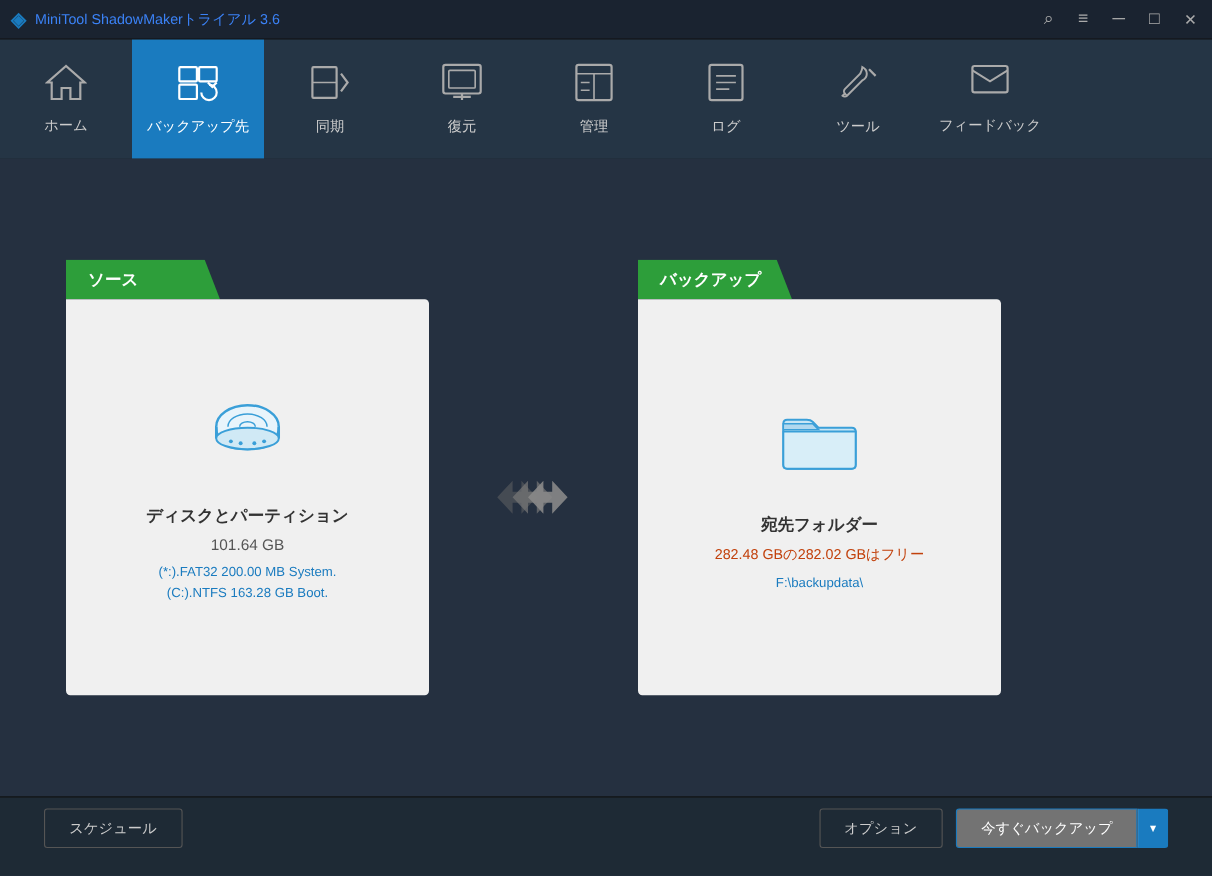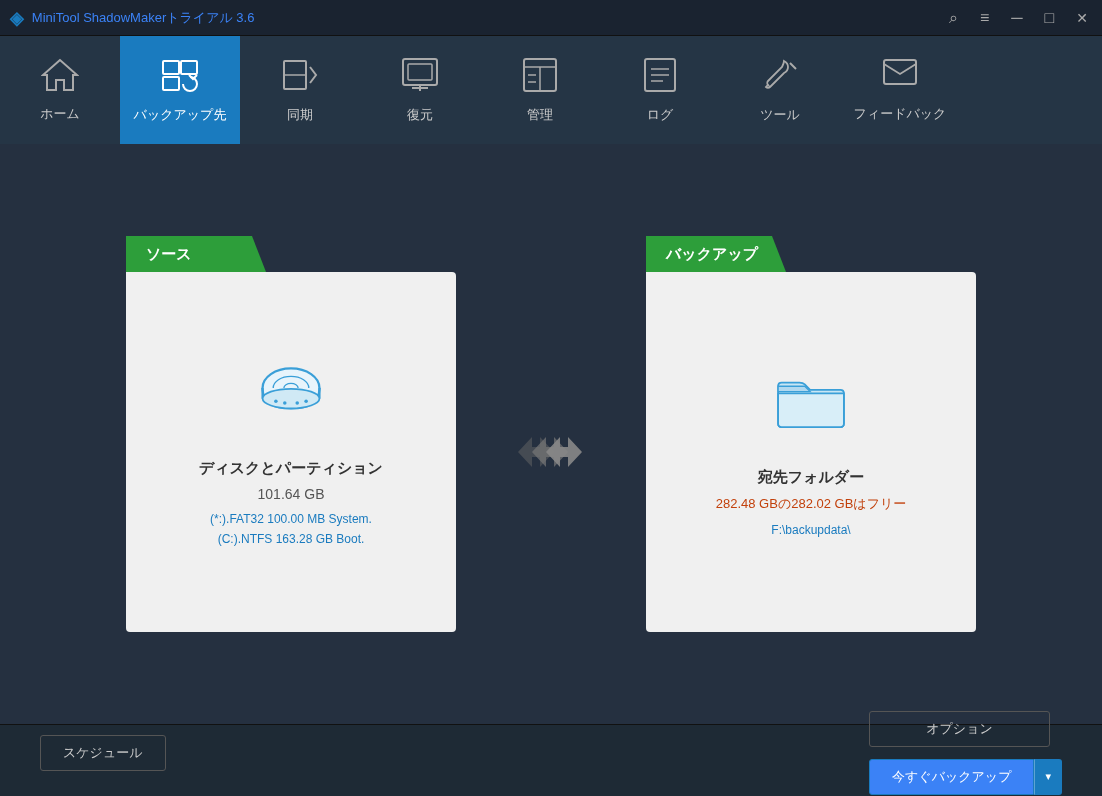--- a/index.html
+++ b/index.html
@@ -73,21 +73,21 @@
       line-height: 1;
     }
     .nav-label { font-size: 13px; }
 
     
     #main {
       background: #253040;
       height: calc(796px - 36px - 108px - 72px);
       display: flex;
       align-items: center;
-      justify-content: center;
+      justify-content: flex-start;
       gap: 60px;
       padding: 30px 60px;
     }
 
     
     .card-wrapper {
       display: flex;
       flex-direction: column;
       width: 330px;
     }
@@ -148,35 +148,35 @@
     #footer {
       background: #1e2a35;
       height: 56px;
       display: flex;
       align-items: center;
       justify-content: space-between;
       padding: 0 40px;
       border-top: 1px solid #111;
     }
     #footer-left { display: flex; gap: 16px; }
-    #footer-right { display: flex; gap: 12px; flex-direction: column; }
+    #footer-right { display: flex; gap: 0; }
 
     .footer-btn {
       background: transparent;
       border: 1px solid #555;
       color: #ccc;
       padding: 8px 22px;
       font-size: 13px;
       cursor: pointer;
       border-radius: 3px;
       font-family: inherit;
     }
 
     .footer-btn-primary {
-      background: #3b82f6;
+      background: #737373;
       border: 1px solid #1a7bbf;
       color: #fff;
       padding: 8px 22px;
       font-size: 13px;
       cursor: pointer;
       border-radius: 3px 0 0 3px;
       font-family: inherit;
     }
 
     .footer-btn-dropdown {
@@ -327,21 +327,21 @@
 
           <circle cx="28" cy="47" r="2" fill="#3a9fd8"></circle>
           <circle cx="38" cy="49" r="2" fill="#3a9fd8"></circle>
           <circle cx="52" cy="49" r="2" fill="#3a9fd8"></circle>
           <circle cx="62" cy="47" r="2" fill="#3a9fd8"></circle>
         </svg>
       </div>
       <div class="card-title">ディスクとパーティション</div>
       <div class="card-size">101.64 GB</div>
       <div class="card-detail">
-        <span>(*:).FAT32 100.00 MB System.</span><br>
+        <span>(*:).FAT32 200.00 MB System.</span><br>
         <span>(C:).NTFS 163.28 GB Boot.</span>
       </div>
     </div>
   </div>
 
   <div id="arrow">
     <svg width="70" height="50" viewBox="0 0 70 50" fill="none" xmlns="http://www.w3.org/2000/svg">
       <path d="M2 25 L16 10 L16 20 L24 20 L24 10 L38 25 L24 40 L24 30 L16 30 L16 40 Z" fill="#666" opacity="0.5" transform="translate(0,0)"></path>
       <path d="M16 25 L30 10 L30 20 L38 20 L38 10 L52 25 L38 40 L38 30 L30 30 L30 40 Z" fill="#777" opacity="0.7" transform="translate(0,0)"></path>
       <path d="M30 25 L44 10 L44 20 L52 20 L52 10 L66 25 L52 40 L52 30 L44 30 L44 40 Z" fill="#888" opacity="0.9" transform="translate(0,0)"></path>

